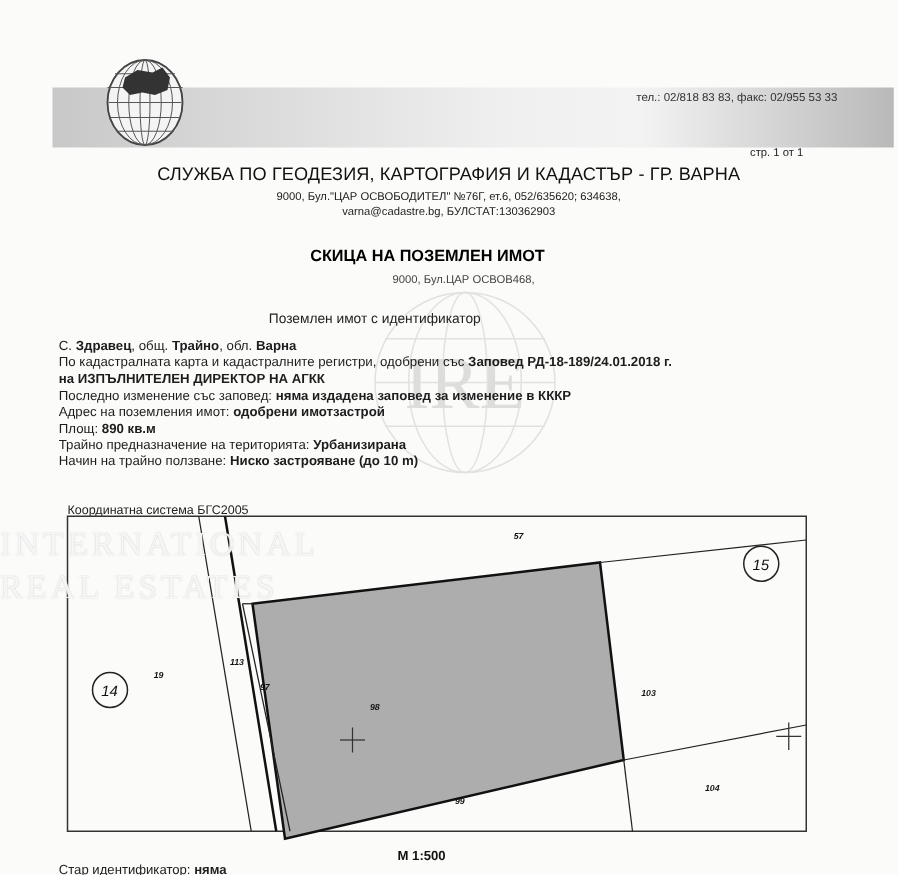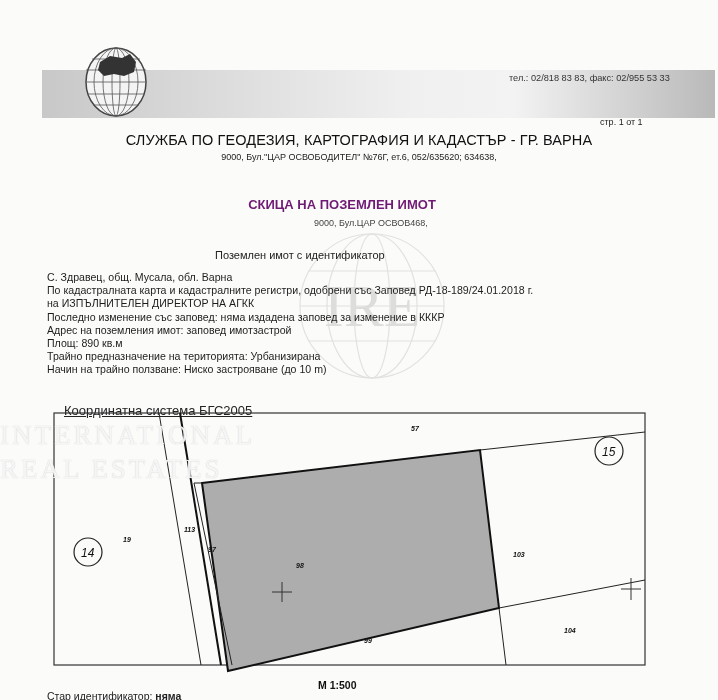--- a/index.html
+++ b/index.html
@@ -30,29 +30,29 @@
     .office-title {
       left: 0; width: 718px; top: 132px; text-align: center;
       font-size: 14.5px; letter-spacing: 0.1px; color: #111;
     }
     .office-addr {
       left: 0; width: 718px; top: 151px; text-align: center;
       font-size: 9px; line-height: 12px; color: #222;
     }
     .doc-title {
       left: 0; width: 684px; top: 197px; text-align: center;
-      font-size: 13px; font-weight: bold; color: #701a75;
+      font-size: 13px; font-weight: bold; color: #000000;
     }
     .doc-sub { left: 314px; top: 218px; font-size: 9px; color: #444; }
     .ident-label { left: 215px; top: 249px; font-size: 11px; color: #222; }
 
     .info { left: 47px; top: 271px; font-size: 10.6px; line-height: 13.2px; color: #1d1d1d; }
-    .info b { font-weight: normal; }
+    .info b { font-weight: bold; }
 
-    .coord-label { left: 64px; top: 403px; font-size: 13px; color: #222; text-decoration: underline; }
+    .coord-label { left: 54px; top: 403px; font-size: 10px; color: #222; }
     .scale { left: 318px; top: 679px; font-size: 10.5px; font-weight: bold; color: #111; }
     .old-ident { left: 47px; top: 690px; font-size: 10.5px; color: #222; }
 
     .map { left: 0; top: 0; width: 718px; height: 700px; }
 
     .watermark {
       left: 0; width: 718px; text-align: left;
       font-family: "Liberation Serif", "DejaVu Serif", serif;
       color: rgba(255,255,255,0.85); font-size: 27px; letter-spacing: 3px;
       text-shadow: 0 0 1px rgba(160,160,160,0.7);
@@ -86,44 +86,45 @@
 
 <div class="abs contact">
   <div>тел.: 02/818 83 83, факс: 02/955 53 33</div>
 </div>
 
 <div class="abs page-num">стр. 1 от 1</div>
 
 <div class="abs office-title">СЛУЖБА ПО ГЕОДЕЗИЯ, КАРТОГРАФИЯ И КАДАСТЪР - ГР. ВАРНА</div>
 <div class="abs office-addr">
   <div>9000, Бул."ЦАР ОСВОБОДИТЕЛ" №76Г, ет.6, 052/635620; 634638,</div>
+  <div>varna@cadastre.bg, БУЛСТАТ:130362903</div>
 </div>
 
 <svg class="abs wm-logo" viewBox="0 0 160 160">
   <g fill="none" stroke="#888" stroke-width="1.2">
     <circle cx="80" cy="80" r="72"></circle>
     <ellipse cx="80" cy="80" rx="45" ry="72"></ellipse>
     <ellipse cx="80" cy="80" rx="18" ry="72"></ellipse>
     <line x1="8" y1="80" x2="152" y2="80"></line>
     <line x1="16" y1="45" x2="144" y2="45"></line>
     <line x1="16" y1="115" x2="144" y2="115"></line>
   </g>
   <text x="80" y="100" text-anchor="middle" font-family="Liberation Serif, serif" font-size="60" fill="#777">IRE</text>
 </svg>
 
 <div class="abs doc-title">СКИЦА НА ПОЗЕМЛЕН ИМОТ</div>
 <div class="abs doc-sub">9000, Бул.ЦАР ОСВОВ468,</div>
 <div class="abs ident-label">Поземлен имот с идентификатор</div>
 
 <div class="abs info">
-  <div><span>С. </span><b>Здравец</b><span>, общ. </span><b>Мусала</b><span>, обл. </span><b>Варна</b></div>
+  <div><span>С. </span><b>Здравец</b><span>, общ. </span><b>Трайно</b><span>, обл. </span><b>Варна</b></div>
   <div><span>По кадастралната карта и кадастралните регистри, одобрени със </span><b>Заповед РД-18-189/24.01.2018 г.</b></div>
   <div><b>на ИЗПЪЛНИТЕЛЕН ДИРЕКТОР НА АГКК</b></div>
   <div><span>Последно изменение със заповед: </span><b>няма издадена заповед за изменение в КККР</b></div>
-  <div><span>Адрес на поземления имот: </span><b>заповед имотзастрой</b></div>
+  <div><span>Адрес на поземления имот: </span><b>одобрени имотзастрой</b></div>
   <div><span>Площ: </span><b>890 кв.м</b></div>
   <div><span>Трайно предназначение на територията: </span><b>Урбанизирана</b></div>
   <div><span>Начин на трайно ползване: </span><b>Ниско застрояване (до 10 m)</b></div>
 </div>
 
 <div class="abs coord-label">Координатна система БГС2005</div>
 
 <svg class="abs map" viewBox="0 0 718 700">
 
   <rect x="54" y="413" width="591" height="252" fill="none" stroke="#333" stroke-width="1.2"></rect>

